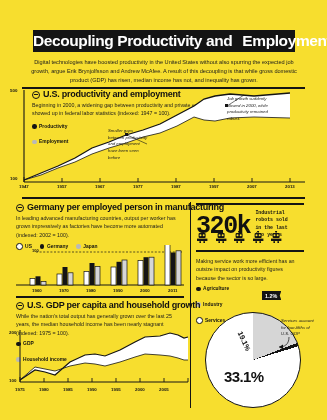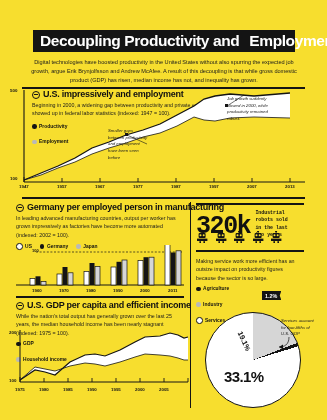--- a/index.html
+++ b/index.html
@@ -9,21 +9,21 @@
     font-family:"Liberation Sans", sans-serif;
     color:#111;
     position:relative;
   }
   .page{position:absolute;inset:0;}
 
   
   .title-wrap{position:absolute;left:33px;top:30px;width:262px;height:22px;
     background:#141414;display:flex;align-items:center;}
   .title-a{color:#fff;font-size:15.5px;font-weight:bold;letter-spacing:-.4px;
-    padding-left:7px;white-space:nowrap;line-height:1;}
+    white-space:nowrap;line-height:1;}
   .title-div{width:2px;height:22px;background:#F7DE2E;margin:0 5px;}
   .title-b{color:#fff;font-size:15.5px;font-weight:bold;letter-spacing:-.4px;
     white-space:nowrap;line-height:1;}
 
   .deck{position:absolute;left:28px;top:58px;width:272px;text-align:center;
     font-size:5.6px;line-height:1.65;color:#1b1b1b;}
 
   .rule{position:absolute;background:#141414;}
 
   
@@ -84,21 +84,21 @@
     <span class="title-b">Employment</span>
   </div>
 
   <div class="deck">Digital technologies have boosted productivity in the United States without also spurring the expected job growth, argue Erik Brynjolfsson and Andrew McAfee. A result of this decoupling is that while gross domestic product (GDP) has risen, median income has not, and inequality has grown.</div>
 
   <div class="rule" style="left:22px;top:87px;width:283px;height:1.6px;"></div>
 
   <div style="position:absolute;left:32px;top:90px;">
     <div class="sec-head">
       <span class="sec-bullet"></span>
-      <span class="sec-title">U.S. impressively and employment</span>
+      <span class="sec-title">U.S. productivity and employment</span>
     </div>
     <div class="sec-sub" style="width:205px;margin-top:2px;">Beginning in 2000, a widening gap between productivity and private employment showed up in federal labor statistics (indexed: 1947 = 100).</div>
     <div class="legend legend-v" style="flex-direction:column;align-items:flex-start;margin-top:6px;">
       <span class="lg">
         <i class="dot black"></i>
         <span>Productivity</span>
       </span>
       <span class="lg">
         <i class="dot gray"></i>
         <span>Employment</span>
@@ -305,21 +305,21 @@
 
   <div class="annot" style="left:281px;top:318px;width:38px;">Services account for four-fifths of U.S. GDP</div>
   <svg style="position:absolute;left:275px;top:336px;" width="16" height="14">
     <path d="M14,1 C14,9 9,11 4,11" stroke="#141414" stroke-width="0.7" fill="none"></path>
     <path d="M4,11 L8,8.5 L8,13.5 Z" fill="#141414"></path>
   </svg>
 
   <div style="position:absolute;left:16px;top:301px;">
     <div class="sec-head">
       <span class="sec-bullet"></span>
-      <span class="sec-title">U.S. GDP per capita and efficient income</span>
+      <span class="sec-title">U.S. GDP per capita and household growth</span>
     </div>
     <div class="sec-sub" style="width:168px;margin-top:2px;">While the nation's total output has generally grown over the last 25 years, the median household income has been nearly stagnant (indexed: 1975 = 100).</div>
     <div class="legend legend-v" style="flex-direction:column;align-items:flex-start;margin-top:4px;">
       <span class="lg">
         <i class="dot black"></i>
         <span>GDP</span>
       </span>
       <span class="lg">
         <i class="dot gray"></i>
         <span>Household income</span>

